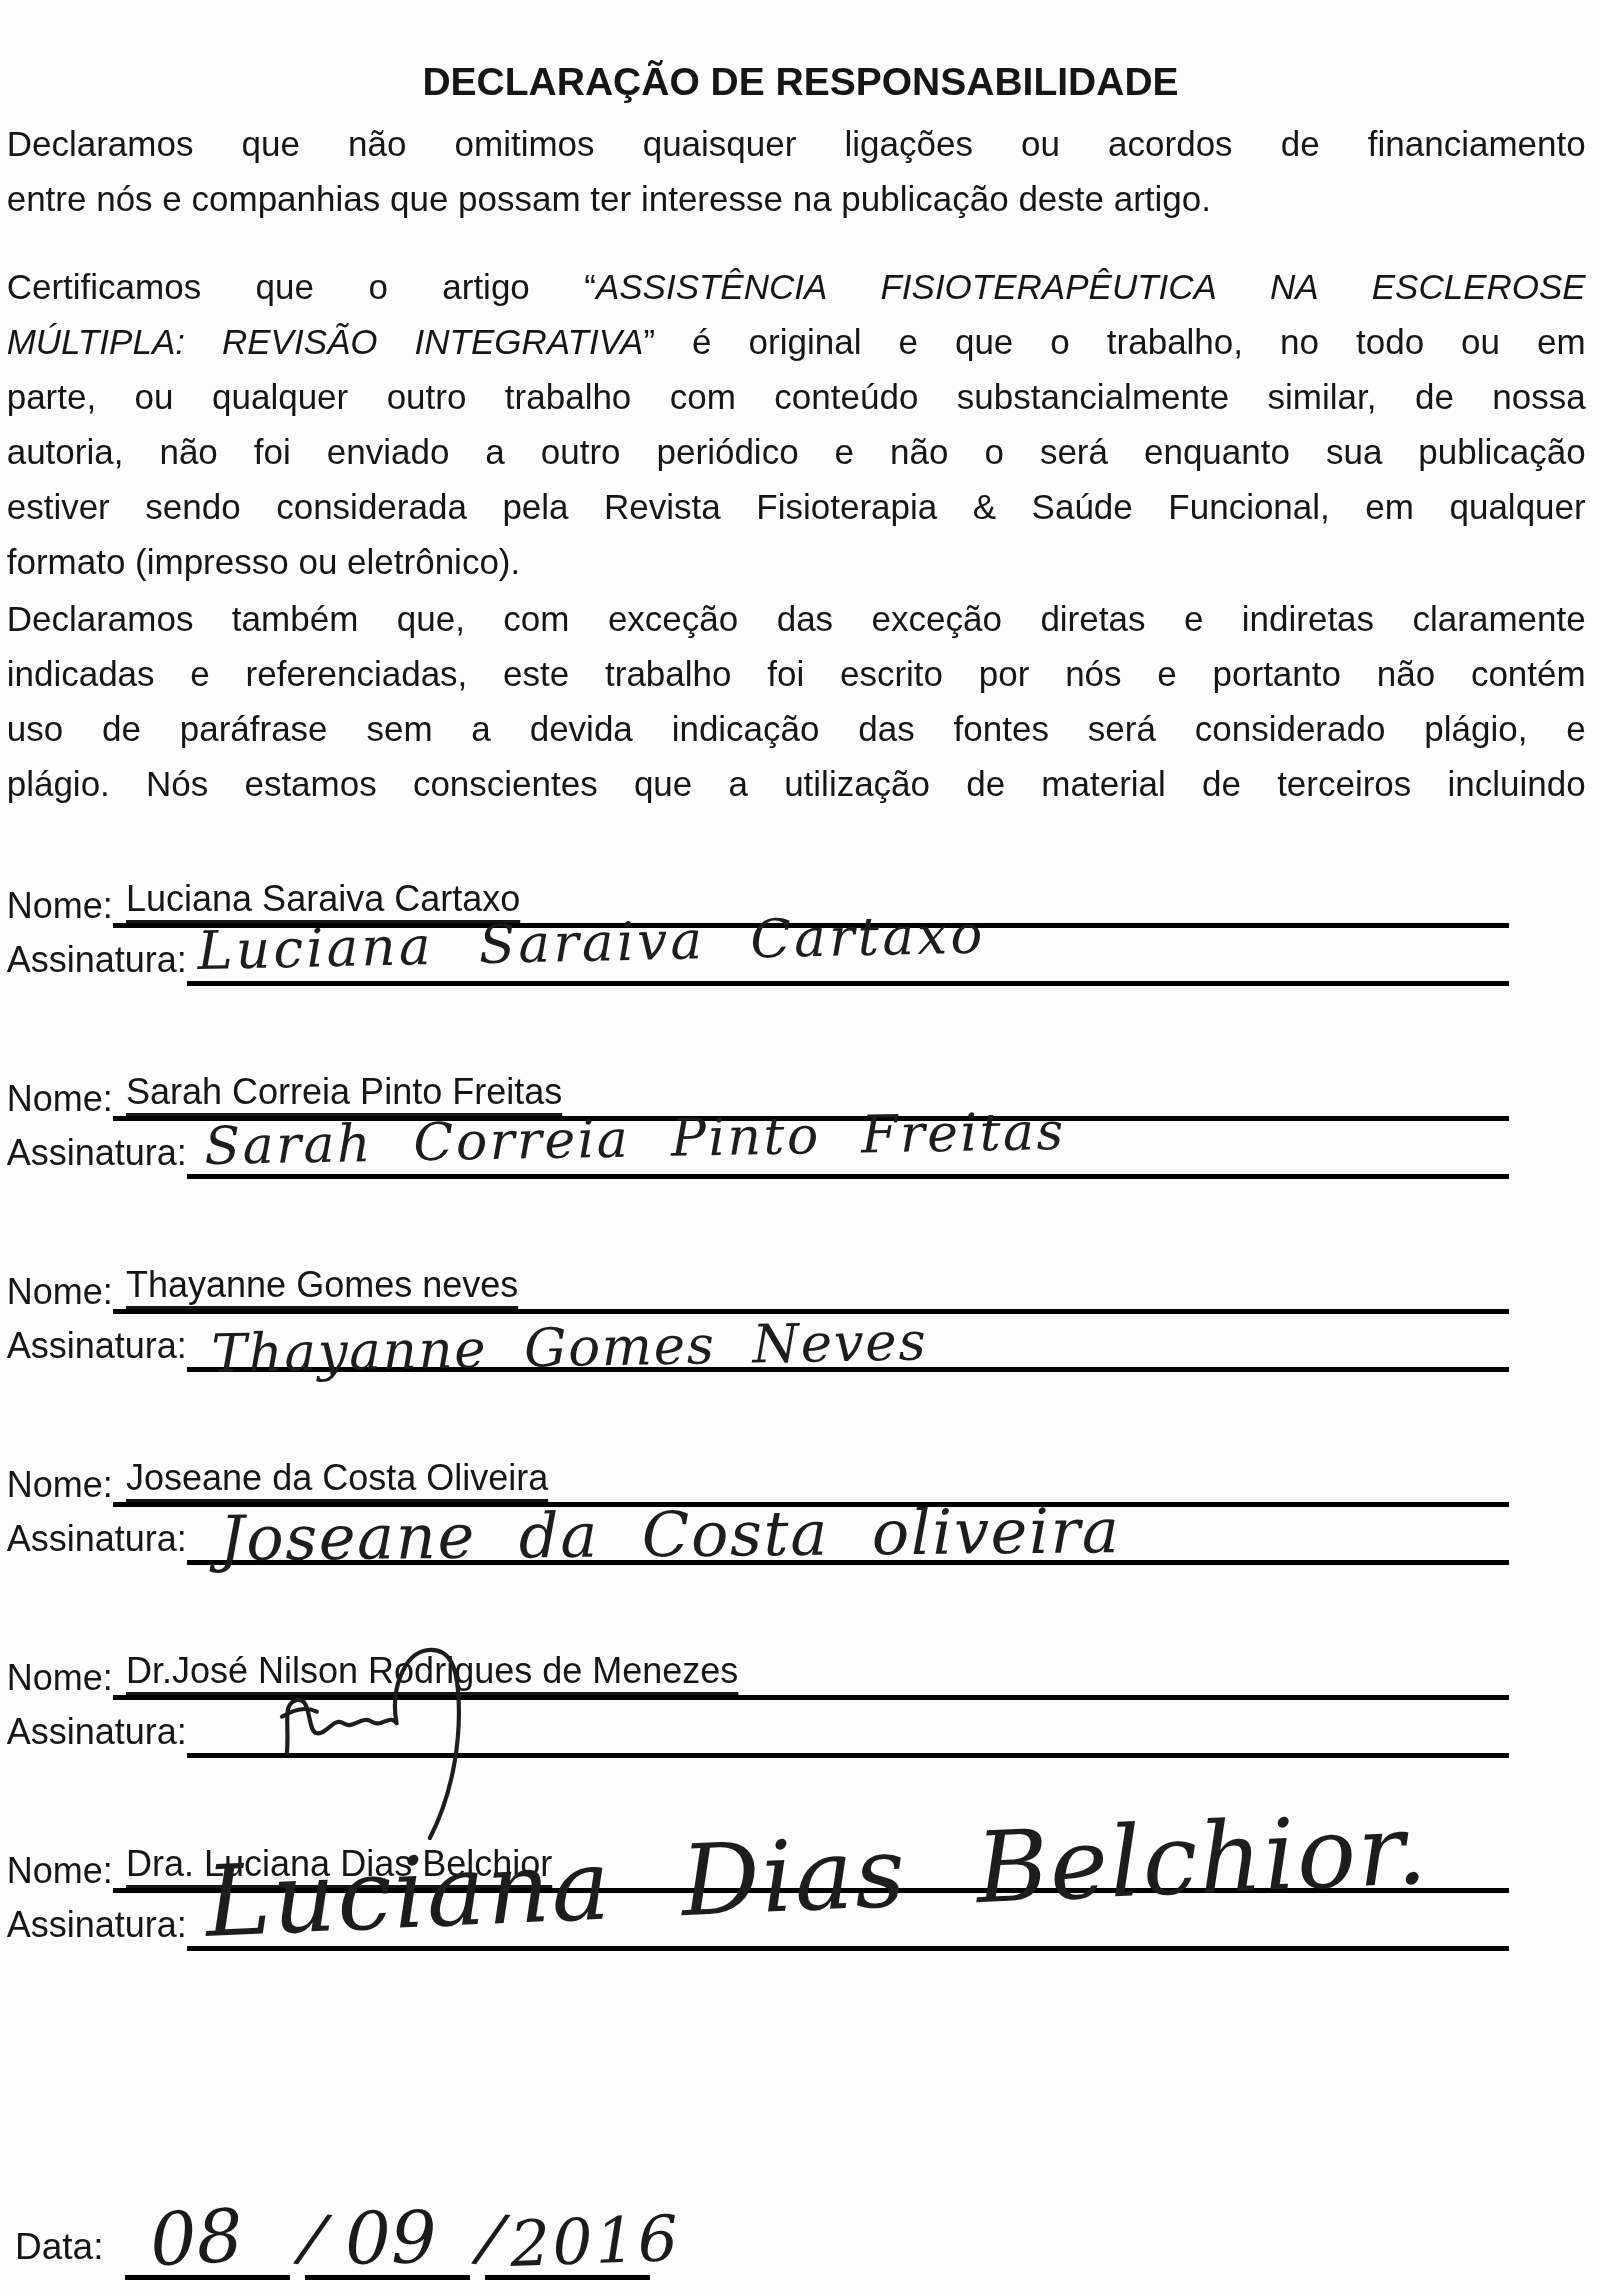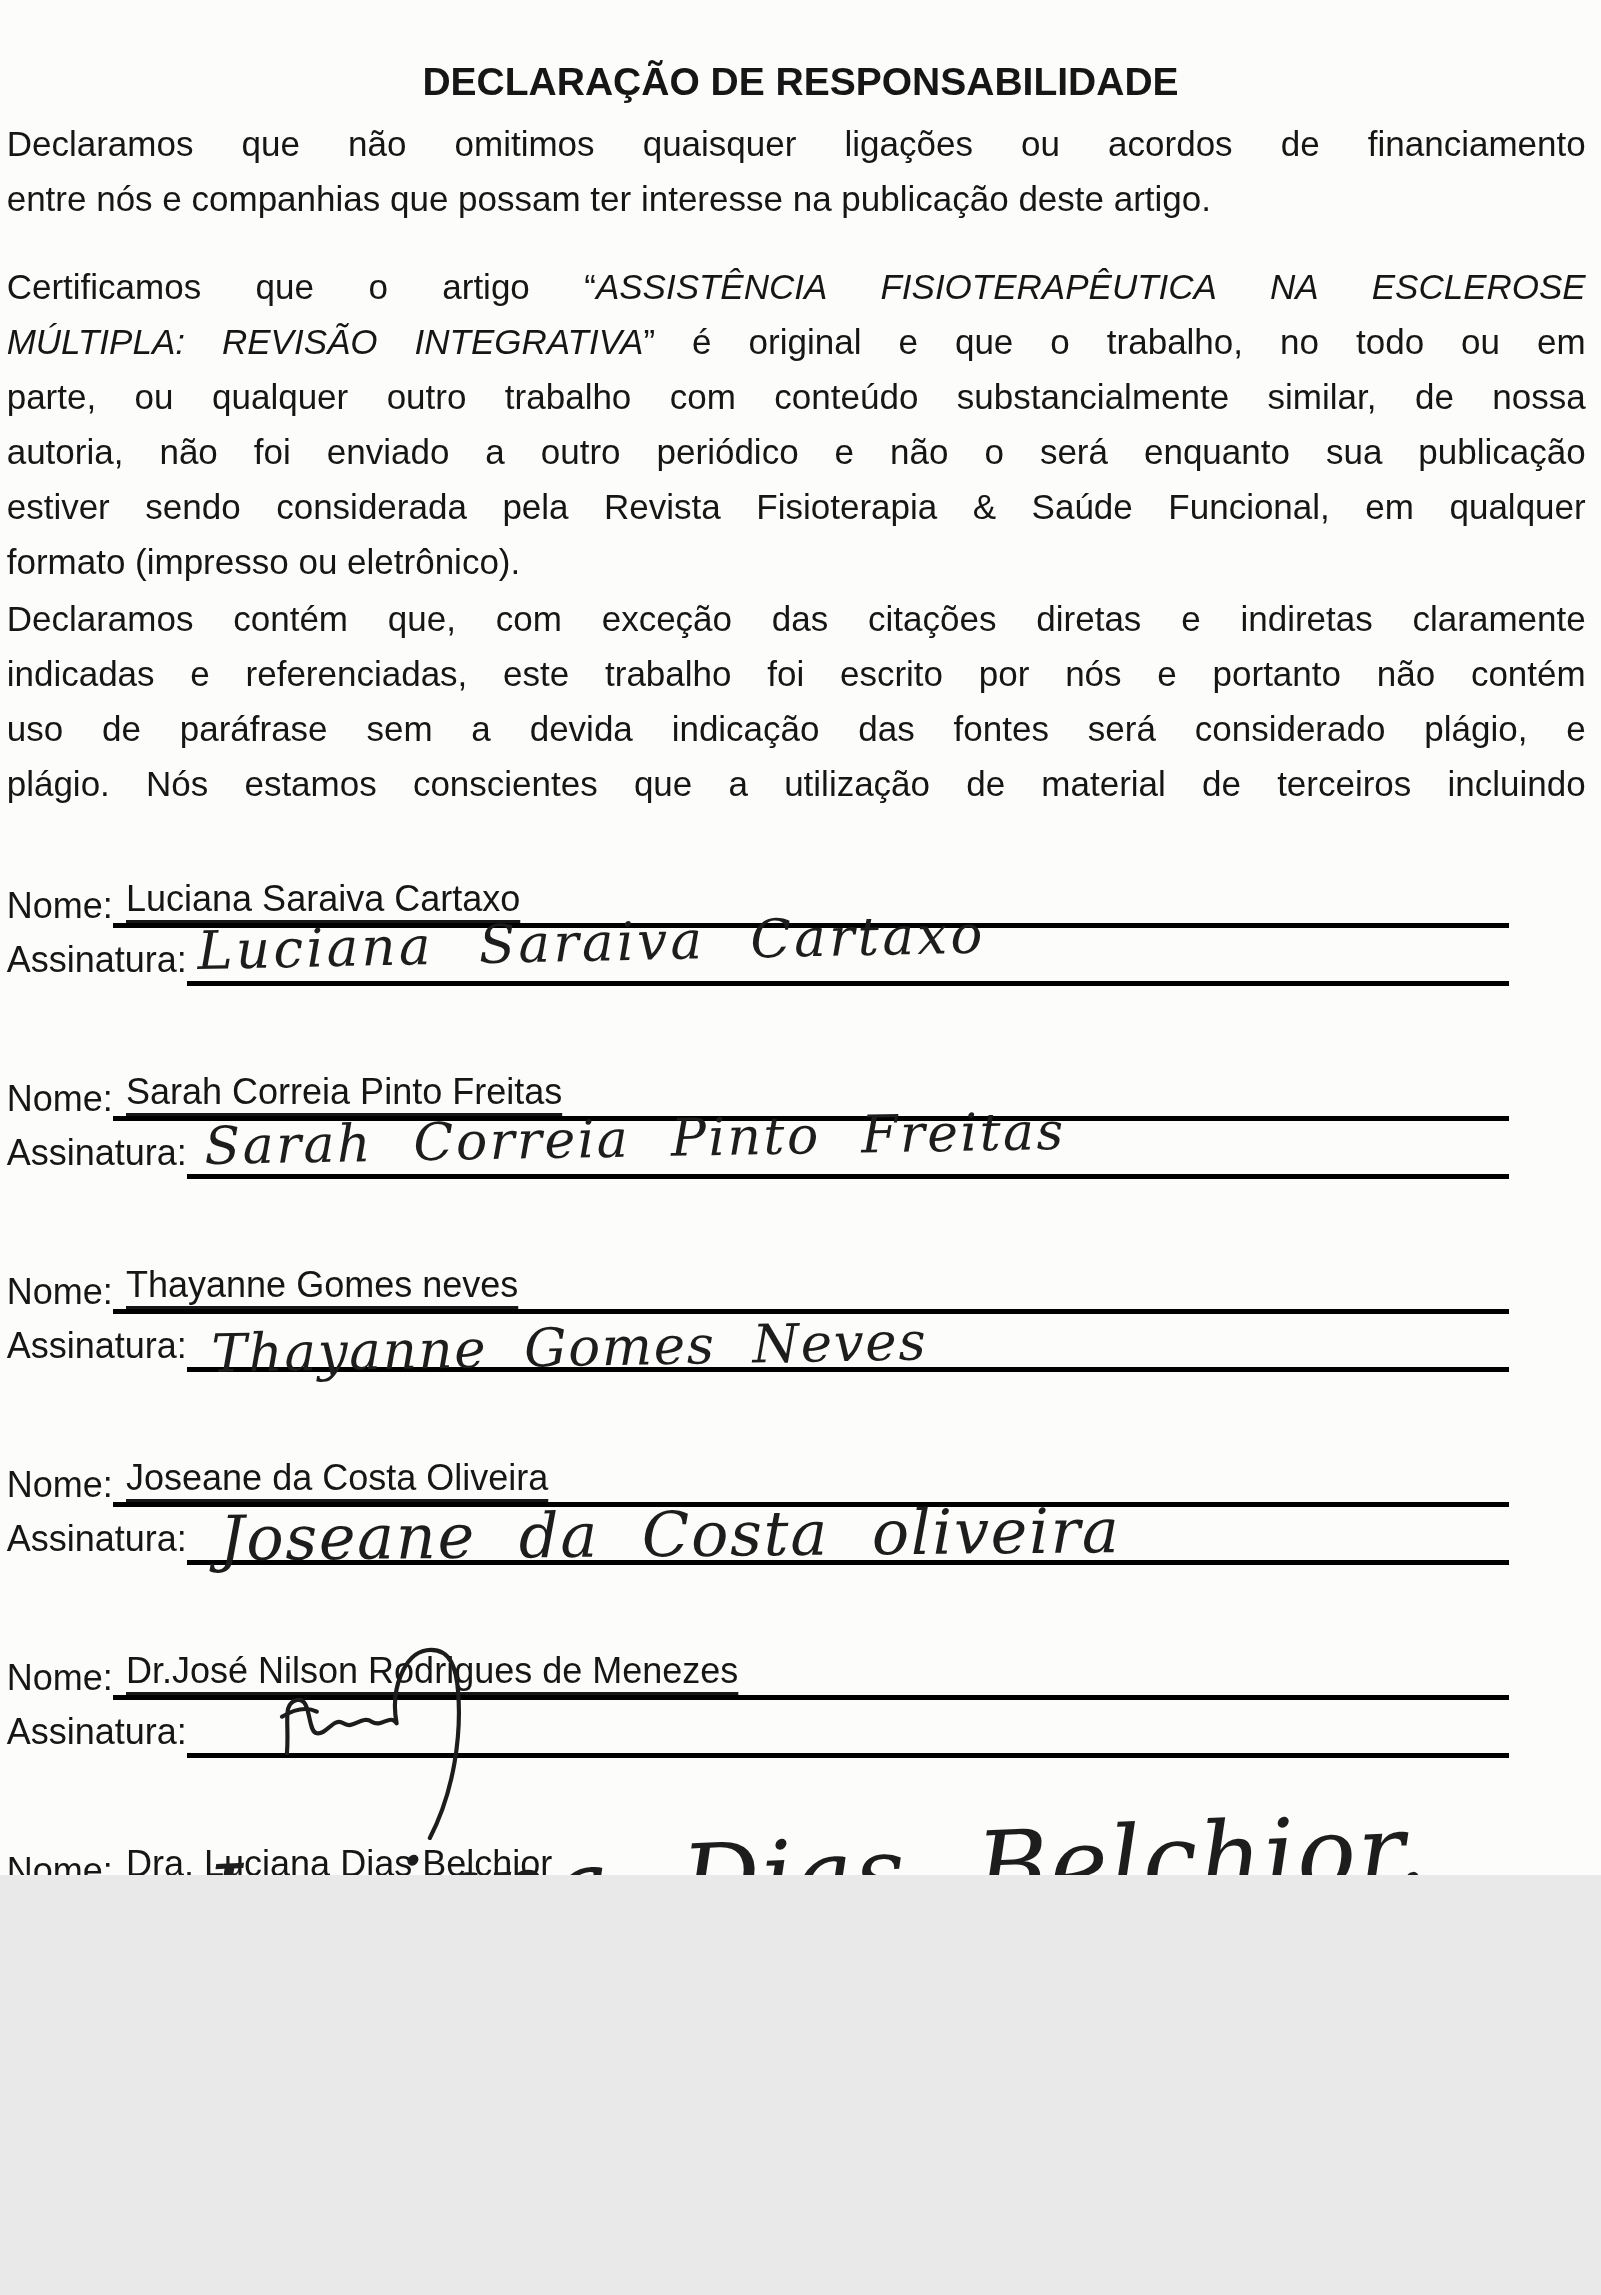--- a/index.html
+++ b/index.html
@@ -1,18 +1,18 @@
 <!DOCTYPE html>
 <html style="font-size:13.3px"><head>
 <meta charset="utf-8">
 <style>
   html,body{margin:0;padding:0;background:#e9e9e9;}
   .page{
     position:relative;
-    width:1601px;height:1875px;
+    width:1601px;height:2295px;
     background:#fcfcfa;
     font-family:"Liberation Sans", sans-serif;
     color:#161616;
     overflow:hidden;
   }
   
   .title{
     position:absolute;top:60px;left:0;width:100%;
     text-align:center;font-weight:700;font-size:39px;letter-spacing:0px;
     margin:0;
@@ -84,21 +84,21 @@
     <div class="jline">estiver sendo considerada pela Revista Fisioterapia &amp; Saúde Funcional, em qualquer</div>
     <div class="jline jlast">formato (impresso ou eletrônico).</div>
   </div>
 
   <div class="para p1">
     <div class="jline">Declaramos que não omitimos quaisquer ligações ou acordos de financiamento</div>
     <div class="jline jlast">entre nós e companhias que possam ter interesse na publicação deste artigo.</div>
   </div>
 
   <div class="para p3">
-    <div class="jline">Declaramos contém que, com exceção das citações diretas e indiretas claramente</div>
+    <div class="jline">Declaramos também que, com exceção das exceção diretas e indiretas claramente</div>
     <div class="jline">indicadas e referenciadas, este trabalho foi escrito por nós e portanto não contém</div>
     <div class="jline">uso de paráfrase sem a devida indicação das fontes será considerado plágio, e</div>
     <div class="jline">plágio. Nós estamos conscientes que a utilização de material de terceiros incluindo</div>
   </div>
 
   <div class="signer" style="top:883px">
     <div class="row name-row">
       <span class="label">Nome:</span>
       <span class="fill name-fill">
           <span class="typed-name">Luciana Saraiva Cartaxo</span>

